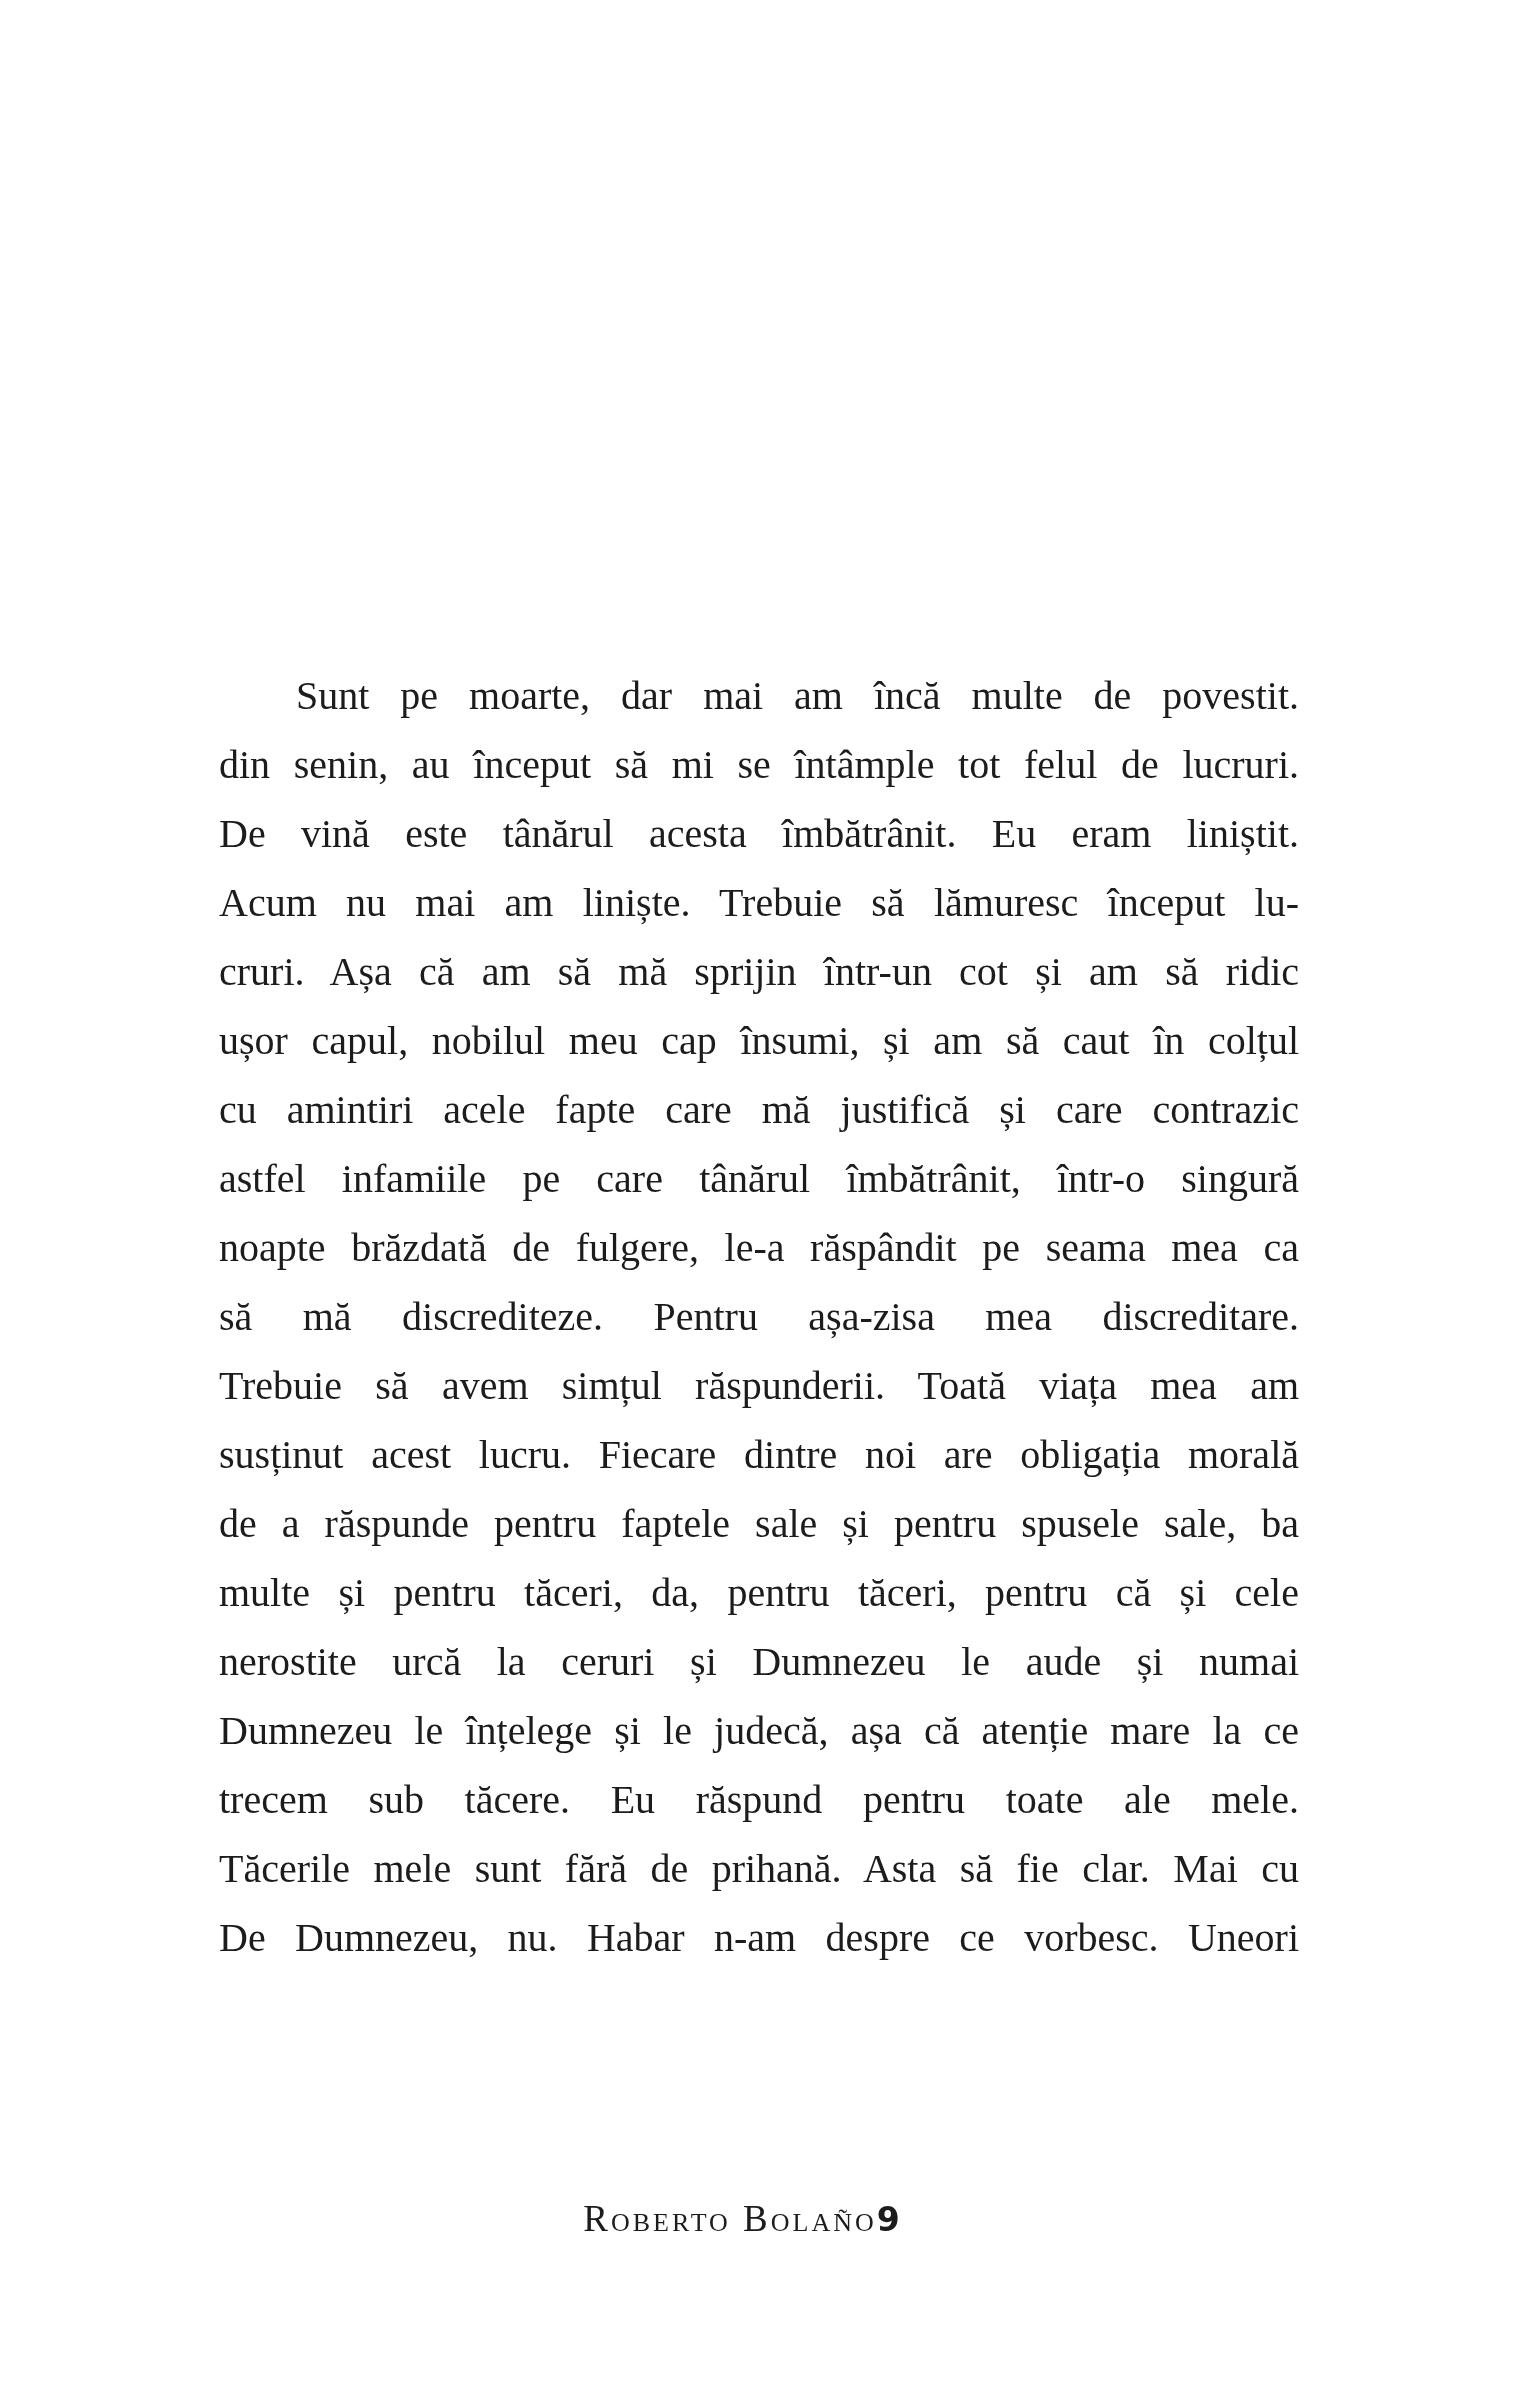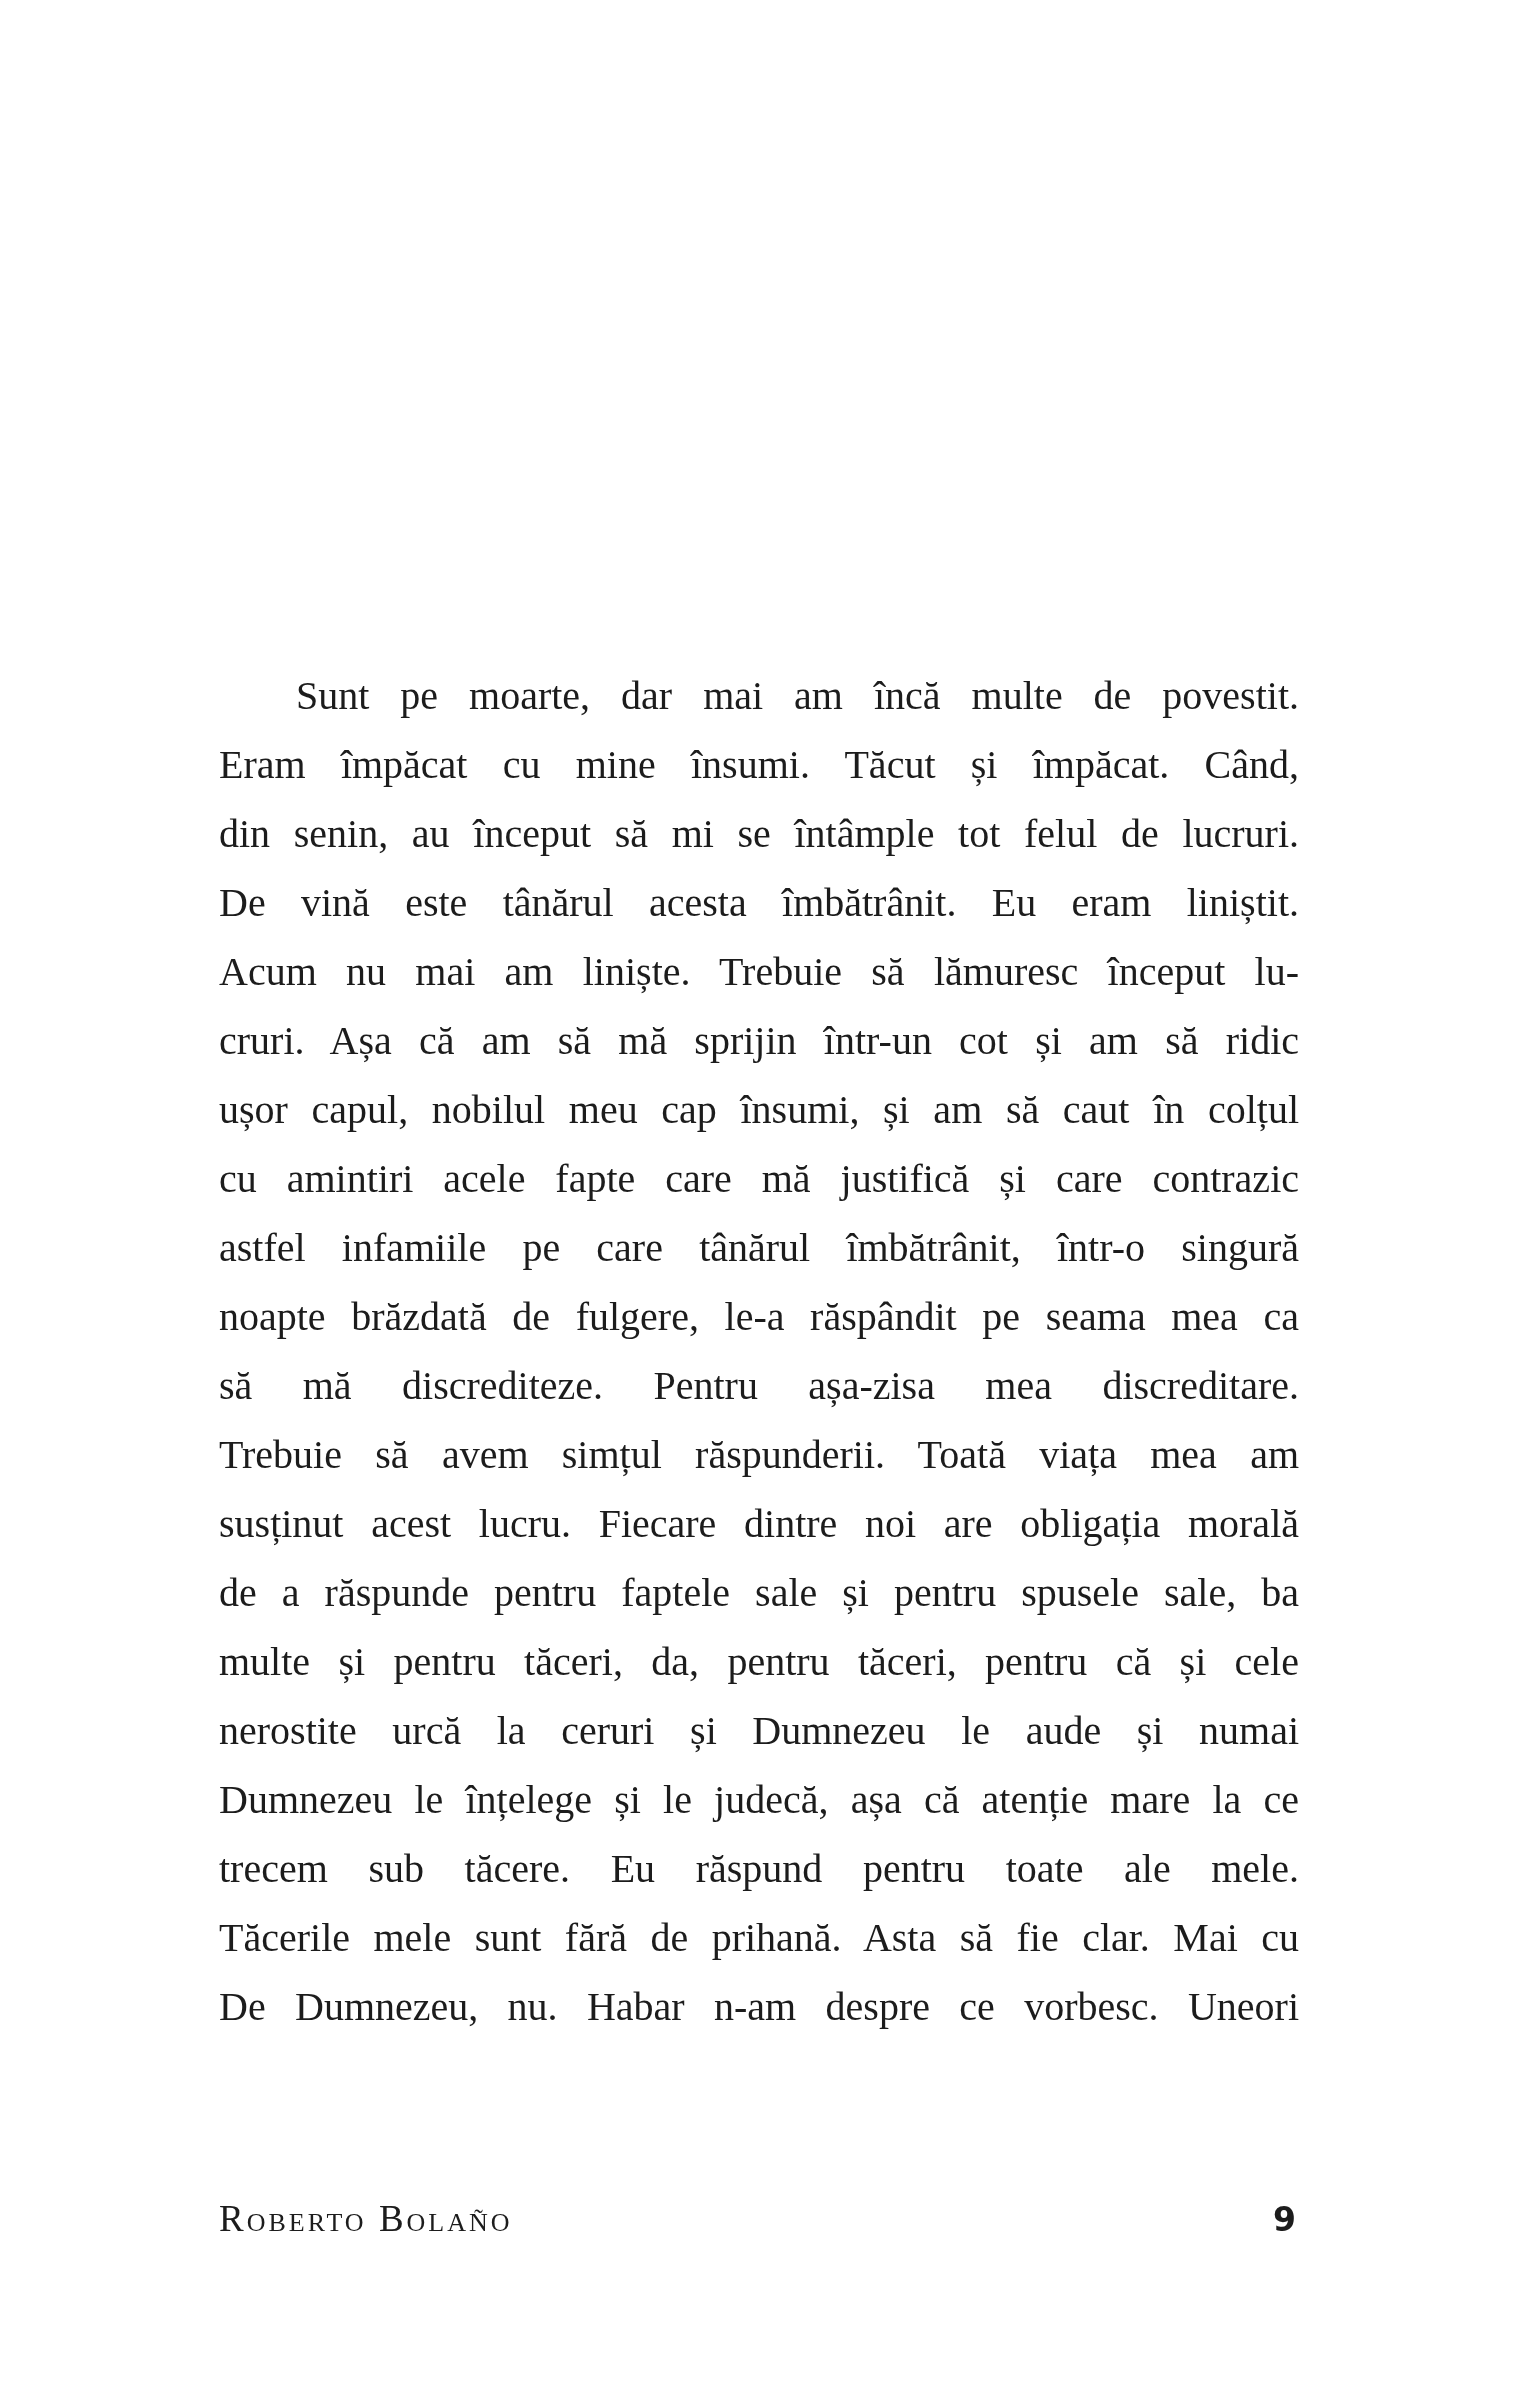--- a/index.html
+++ b/index.html
@@ -34,25 +34,25 @@
     text-align-last: justify;
     white-space: normal;
     height: 69px;
     overflow: visible;
   }
   .text-line.indent {
     padding-left: 77px;
   }
   .footer {
     position: absolute;
-    left: 219px;
+    left: 203px;
     width: 1080px;
     top: 2197px;
     display: flex;
-    justify-content: space-between;
+    justify-content: center;
     align-items: baseline;
   }
   .author {
     font-family: "Liberation Serif", "DejaVu Serif", serif;
     font-variant: small-caps;
     font-size: 37px;
     letter-spacing: 3px;
     color: #1c1c1c;
   }
   .folio {
@@ -63,21 +63,20 @@
     padding-right: 3px;
   }
 </style>
 </head>
 <body>
 
 <div class="page">
 
   <div class="text-block">
     <div class="text-line indent">Sunt pe moarte, dar mai am încă multe de povestit.</div>
-    <div class="text-line">Eram împăcat cu mine însumi. Tăcut și împăcat. Când,</div>
     <div class="text-line">din senin, au început să mi se întâmple tot felul de lucruri.</div>
     <div class="text-line">De vină este tânărul acesta îmbătrânit. Eu eram liniștit.</div>
     <div class="text-line">Acum nu mai am liniște. Trebuie să lămuresc început lu-</div>
     <div class="text-line">cruri. Așa că am să mă sprijin într-un cot și am să ridic</div>
     <div class="text-line">ușor capul, nobilul meu cap însumi, și am să caut în colțul</div>
     <div class="text-line">cu amintiri acele fapte care mă justifică și care contrazic</div>
     <div class="text-line">astfel infamiile pe care tânărul îmbătrânit, într-o singură</div>
     <div class="text-line">noapte brăzdată de fulgere, le-a răspândit pe seama mea ca</div>
     <div class="text-line">să mă discrediteze. Pentru așa-zisa mea discreditare.</div>
     <div class="text-line">Trebuie să avem simțul răspunderii. Toată viața mea am</div>

